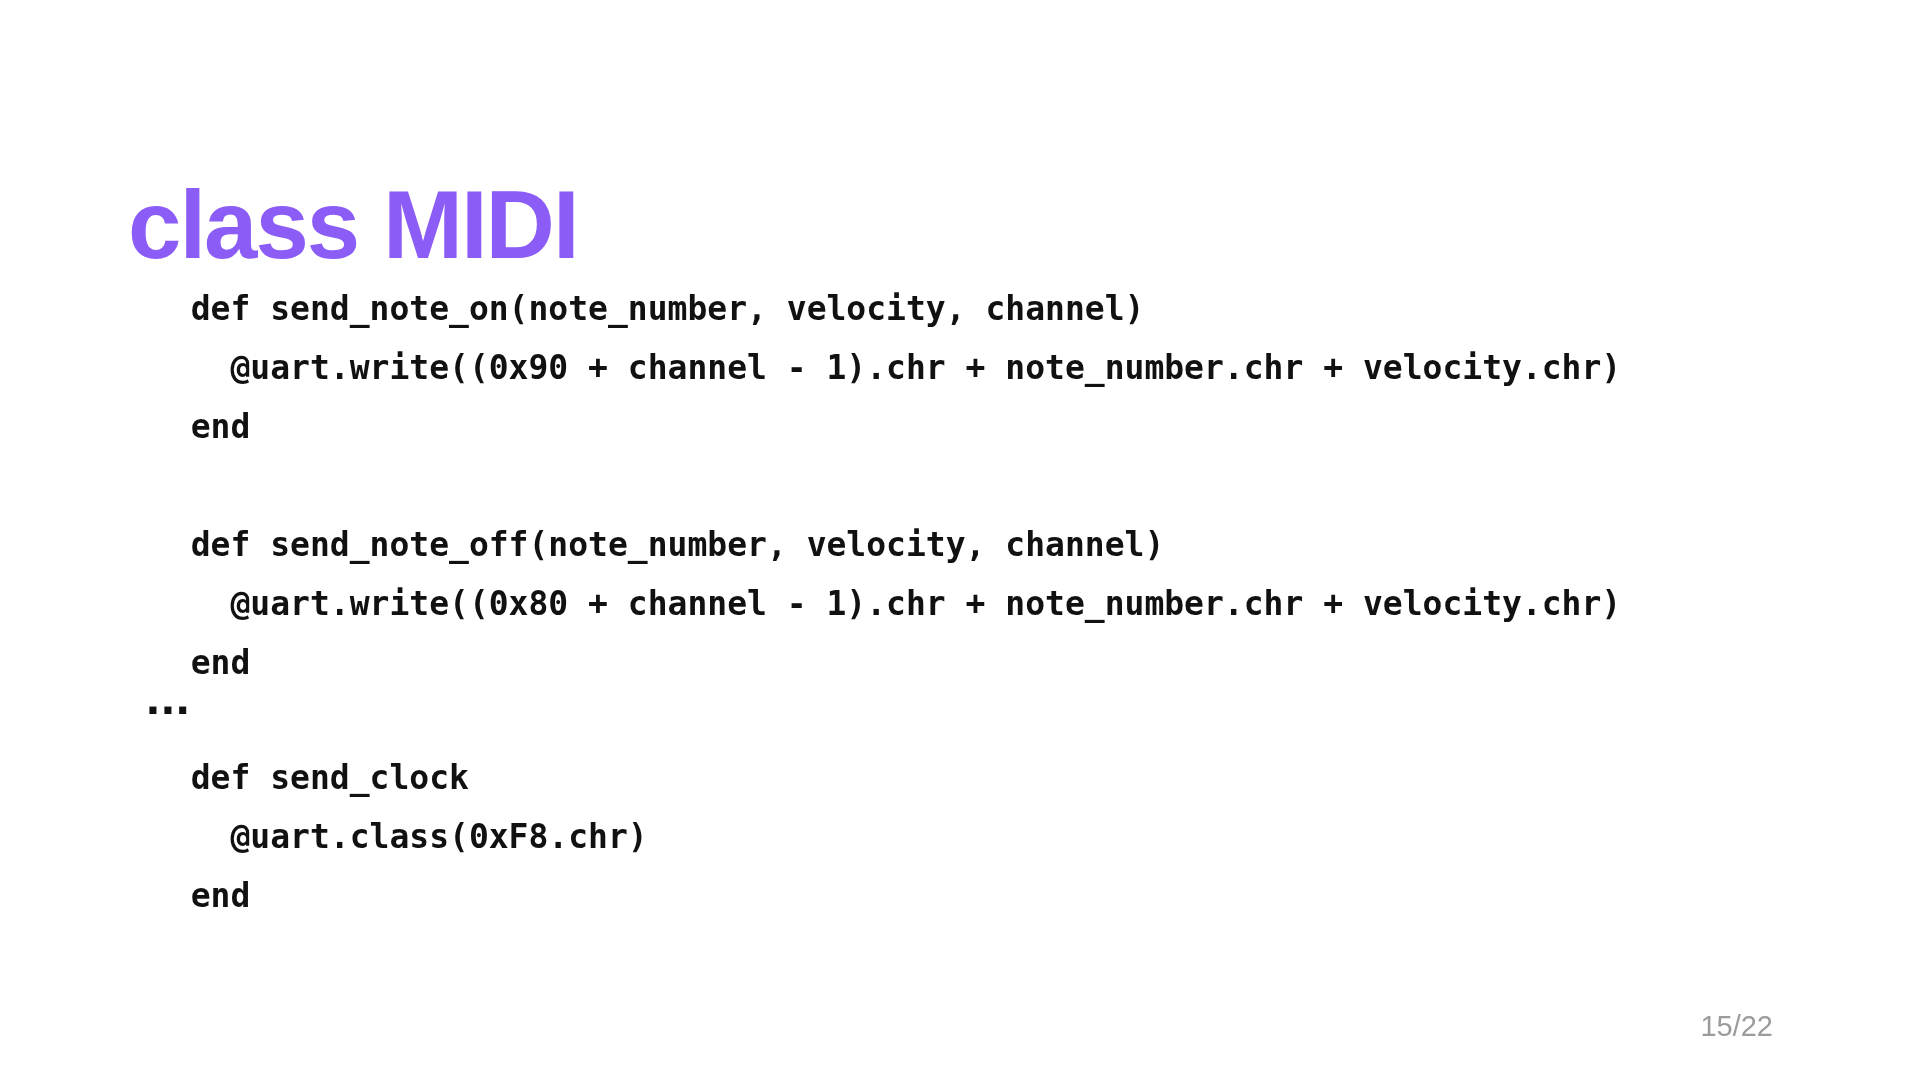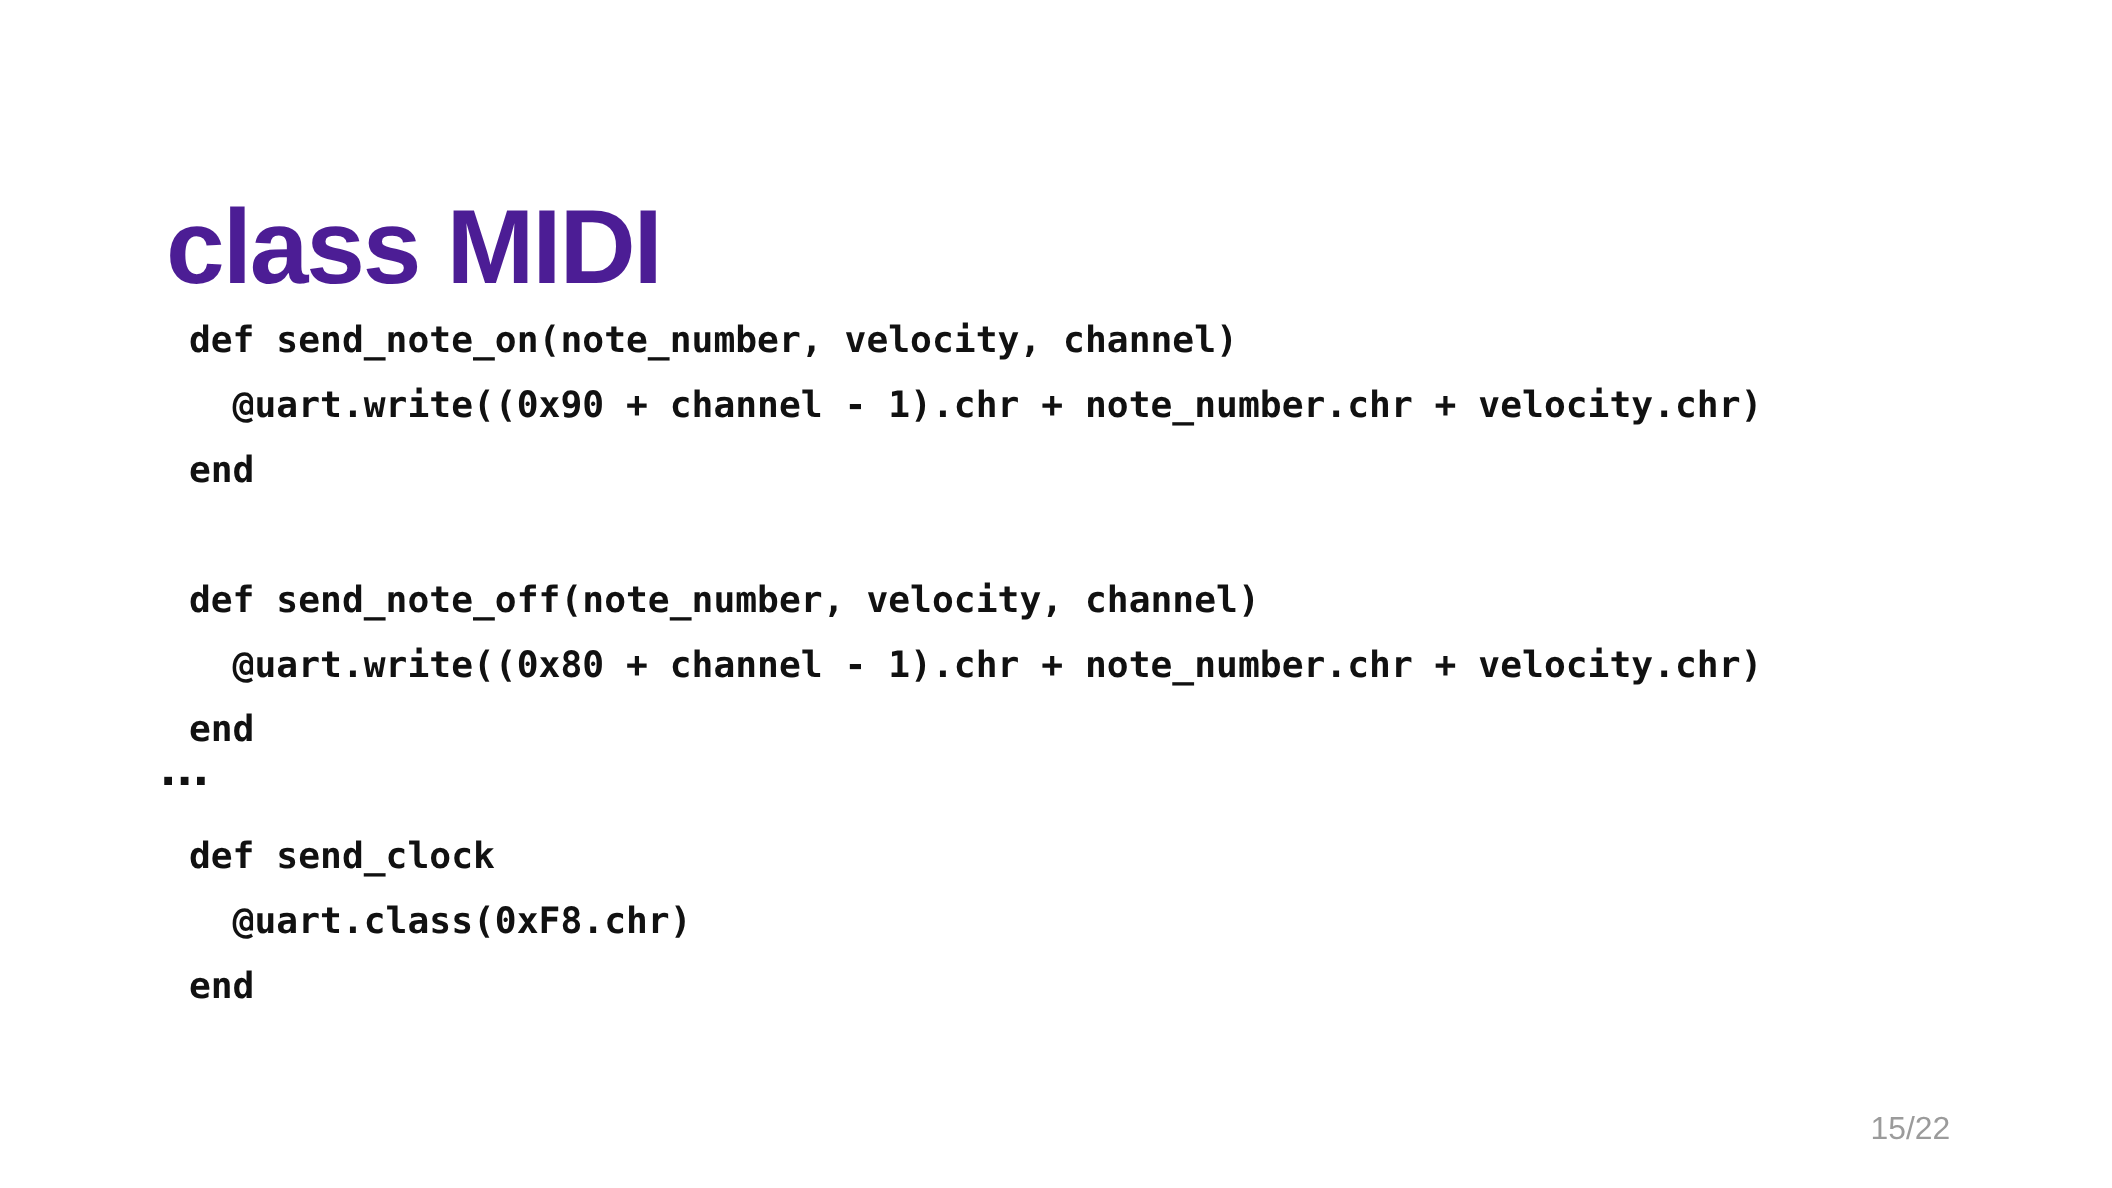--- a/index.html
+++ b/index.html
@@ -10,32 +10,32 @@
   .slide {
     position: relative;
     width: 1920px;
     height: 1080px;
     background: #ffffff;
     overflow: hidden;
     font-family: "Liberation Sans", sans-serif;
   }
   .slide-title {
     position: absolute;
-    left: 151px;
+    left: 128px;
     top: 113px;
     font-size: 96px;
     font-weight: 700;
     line-height: 96px;
     letter-spacing: -2px;
-    color: #4c1d95;
+    color: #8b5cf6;
     white-space: pre;
   }
   .code {
     position: absolute;
-    left: 132px;
+    left: 151px;
     margin: 0;
     font-family: "DejaVu Sans Mono", monospace;
     font-size: 33px;
     font-weight: 700;
     line-height: 59px;
     color: #111111;
     white-space: pre;
   }
   .code-block-1 { top: 279px; }
   .code-block-2 { top: 748px; }

